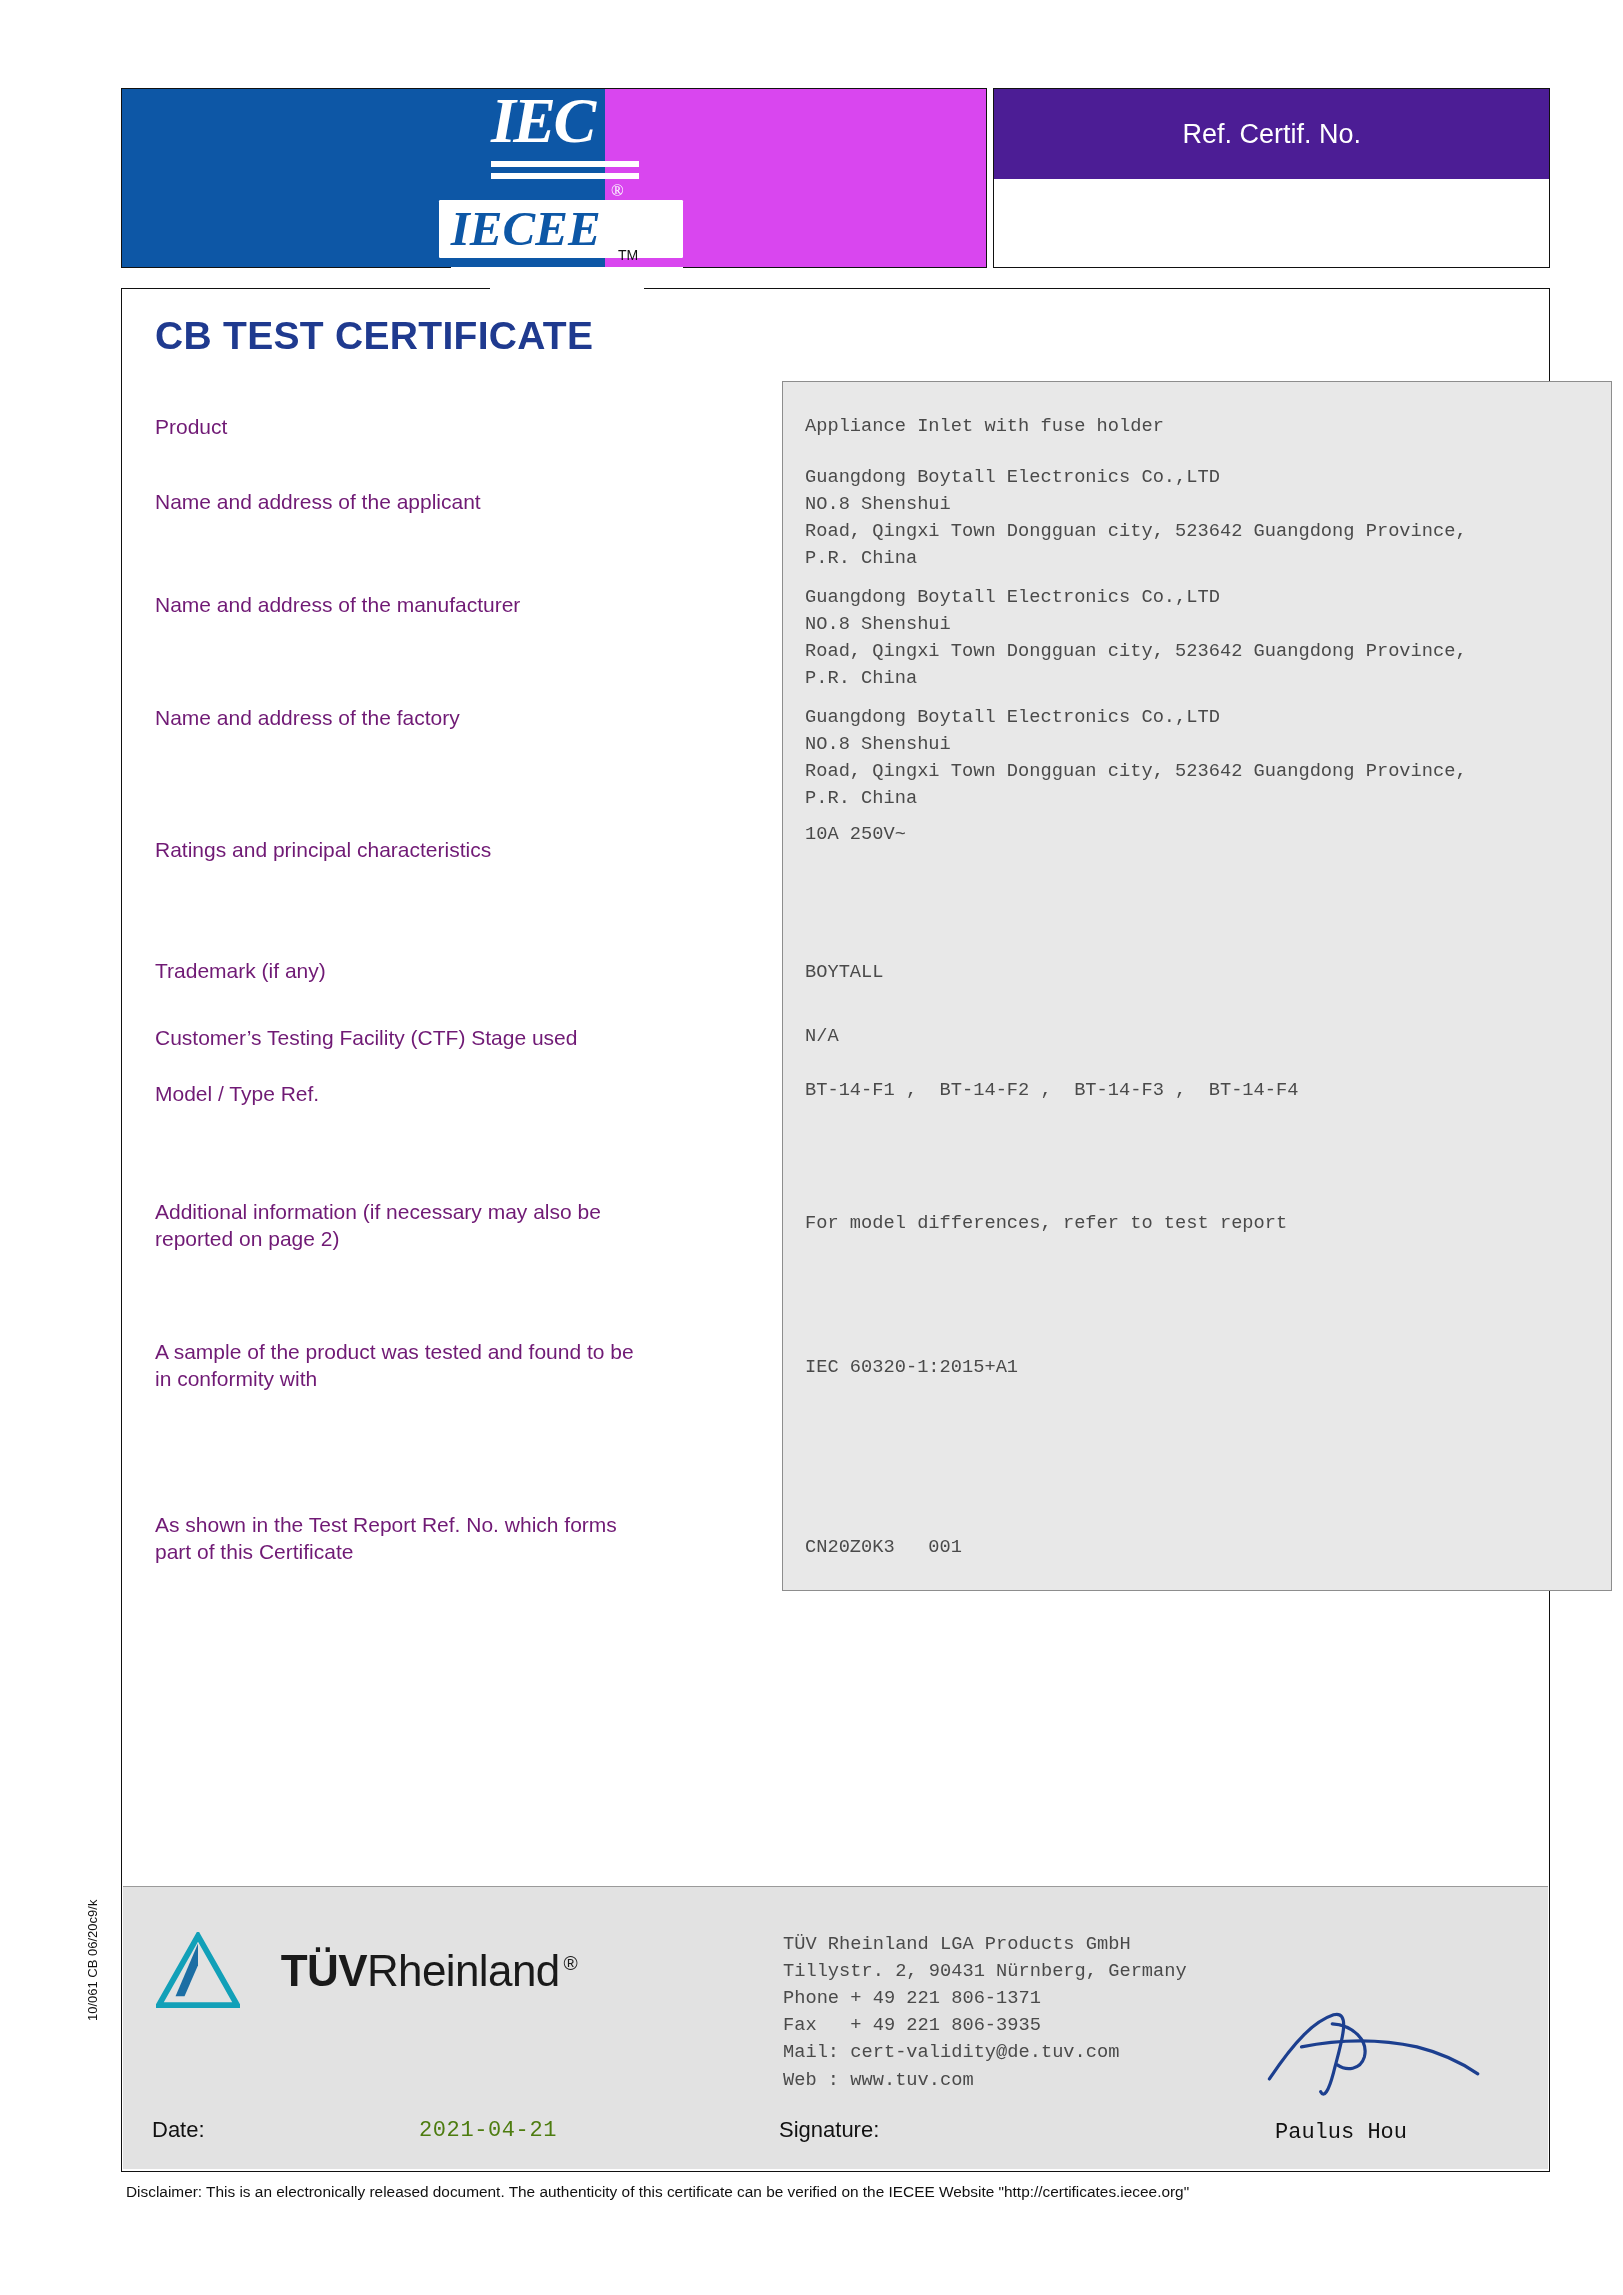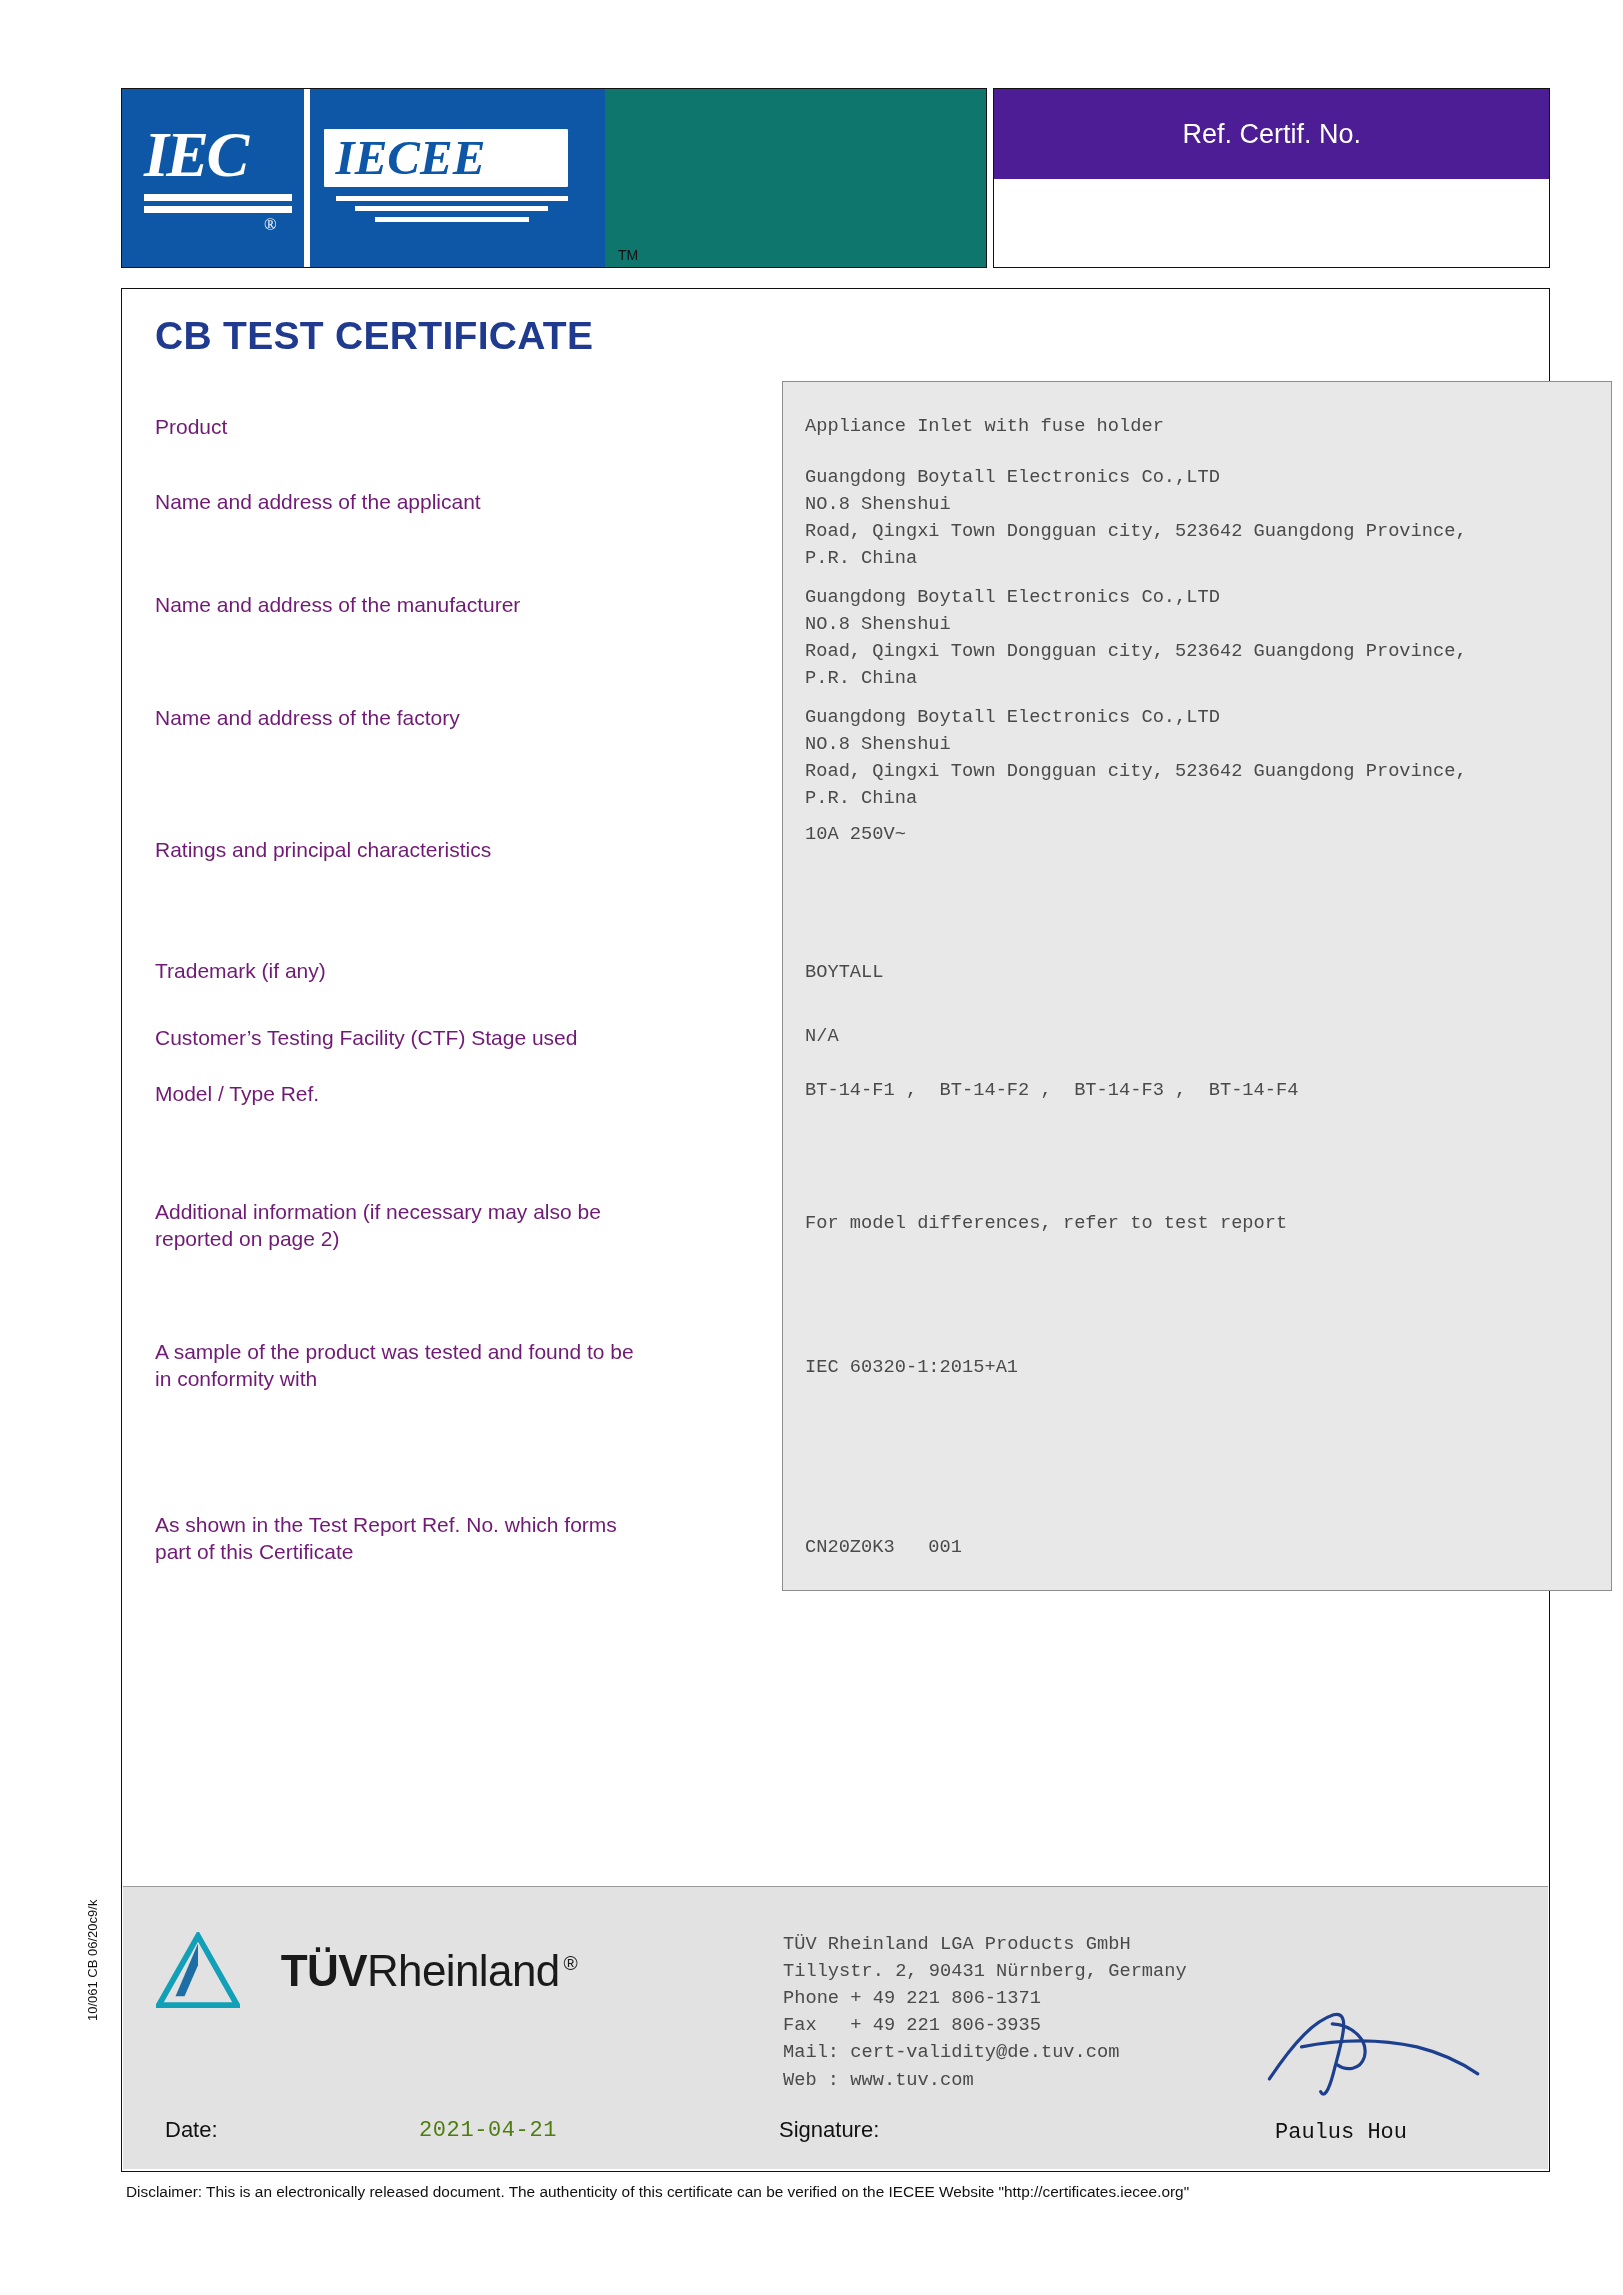--- a/index.html
+++ b/index.html
@@ -28,25 +28,26 @@
     left: 121px;
     top: 88px;
     width: 1429px;
     height: 180px;
     display: flex;
     align-items: stretch;
   }
   .logo-box {
     width: 866px;
     border: 1.9px solid #111111;
-    background: #0f766e;
+    background: #d946ef;
     display: flex;
     align-items: center;
     box-sizing: border-box;
     position: relative;
+    flex-direction: column;
   }
   .logo-blue {
     position: absolute;
     left: 0; top: 0;
     width: 483px;
     height: 100%;
     background: #0d57a6;
   }
   .iec-mark {
     position: relative;
@@ -274,21 +275,21 @@
     top: 36px;
     font-family: "Liberation Mono", monospace;
     font-size: 18.7px;
     color: #4a4a4a;
     line-height: 1.45;
     white-space: pre;
     margin-top: 8px;
   }
   .date-label {
     position: absolute;
-    left: 42px;
+    left: 29px;
     bottom: 26px;
     font-size: 22px;
     color: #111111;
   }
   .date-value {
     position: absolute;
     left: 296px;
     bottom: 26px;
     font-family: "Liberation Mono", monospace;
     font-size: 22px;

